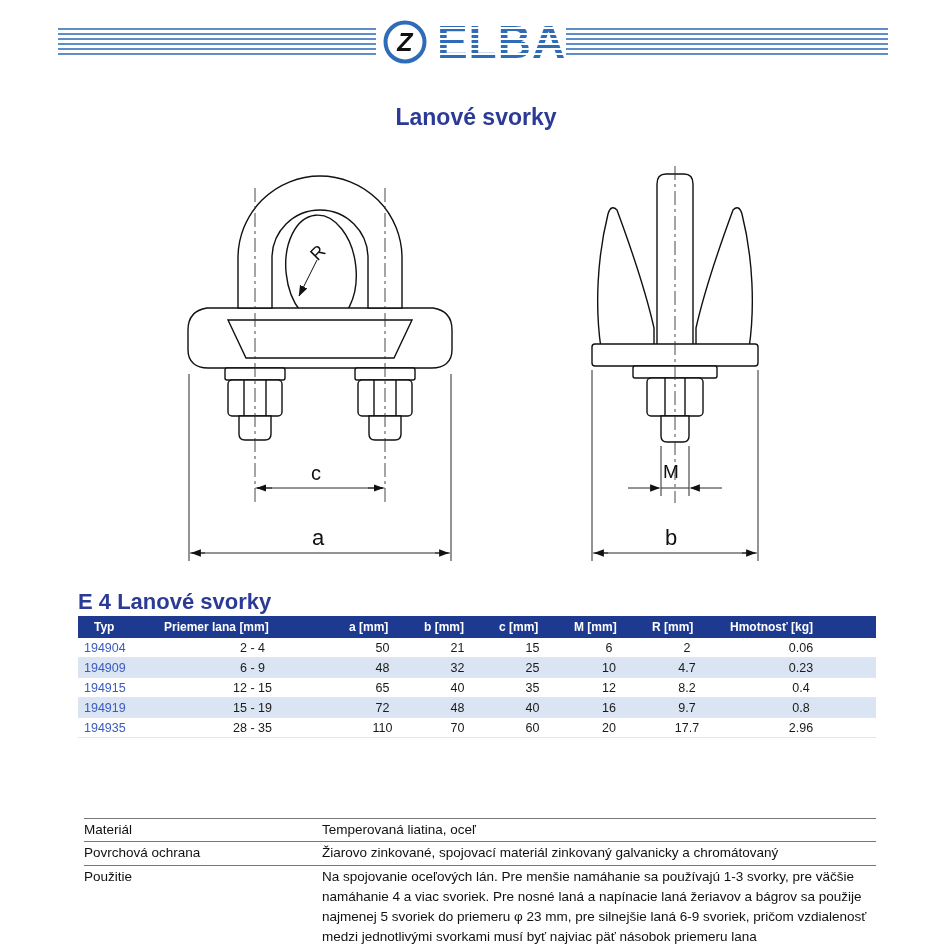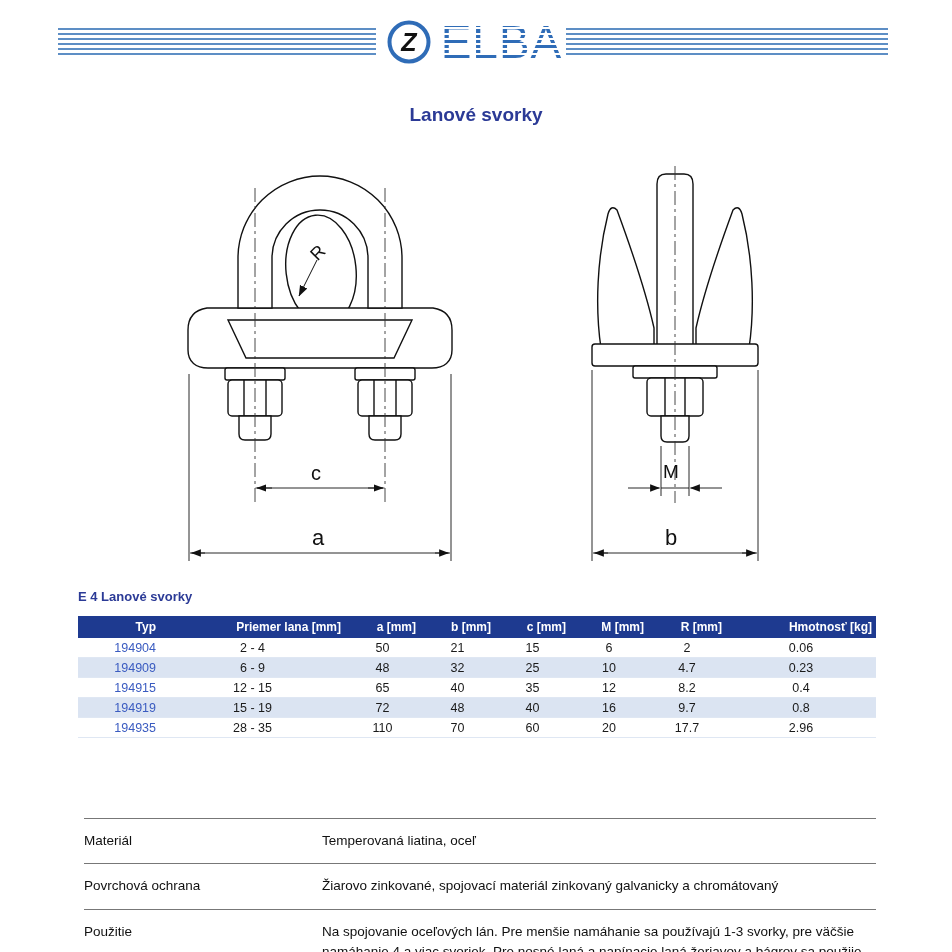--- a/index.html
+++ b/index.html
@@ -7,45 +7,45 @@
   #page{position:relative;width:952px;height:952px;background:#fff;overflow:hidden;
         font-family:"Liberation Sans",sans-serif;color:#111}
 
   
   .stripes{position:absolute;height:30px;
     background:repeating-linear-gradient(180deg,#5d8ec5 0 1.7px,transparent 1.7px 5.1px)}
   #stripes-left{left:58px;top:28px;width:318px}
   #stripes-right{left:566px;top:28px;width:322px}
   #logo{position:absolute;left:376px;top:15px;width:196px;height:54px;
         display:flex;align-items:center;justify-content:center;gap:9px}
-  .elba-word{font-weight:400;font-size:46px;line-height:1;letter-spacing:1px;color:#2f6cb7}
+  .elba-word{font-weight:700;font-size:46px;line-height:1;letter-spacing:1px;color:#2f6cb7}
   @supports ((-webkit-background-clip:text) or (background-clip:text)){
     .elba-word{background:repeating-linear-gradient(180deg,#2f6cb7 0 3.2px,#fff 3.2px 5.2px);
       -webkit-background-clip:text;background-clip:text;color:transparent}
   }
 
   #page-title{position:absolute;top:104px;left:0;width:100%;text-align:center;
-    font-size:19px;font-weight:bold;color:#2b3a96}
+    font-size:23px;font-weight:bold;color:#2b3a96}
 
   #drawing{position:absolute;top:158px;left:0}
   svg text{font-family:"Liberation Sans",sans-serif;fill:#111;stroke:none}
 
-  #section-heading{position:absolute;top:589px;left:78px;font-size:13px;font-weight:bold;color:#2b3a96}
+  #section-heading{position:absolute;top:589px;left:78px;font-size:22px;font-weight:bold;color:#2b3a96}
 
   
   #spec-table{position:absolute;top:616px;left:78px;width:798px;border-collapse:collapse;font-size:12.5px}
-  #spec-table th{background:#1e3a90;color:#fff;font-weight:bold;font-size:12px;padding:4px;text-align:right}
-  #spec-table th.typ-h{text-align:right;padding-left:16px}
+  #spec-table th{background:#1e3a90;color:#fff;font-weight:bold;font-size:12px;padding:4px;text-align:left}
+  #spec-table th.typ-h{text-align:left;padding-left:16px}
   #spec-table td{padding:2.5px 4px;text-align:center;border-bottom:1px solid #dfe7f3;color:#1a1a1a}
   #spec-table tbody tr:nth-child(even){background:#dbe4f2}
-  #spec-table td.typ-cell{text-align:right;padding-left:6px;color:#3a5bc0}
+  #spec-table td.typ-cell{text-align:left;padding-left:6px;color:#3a5bc0}
 
   
   #details{position:absolute;top:818px;left:84px;width:792px;border-collapse:collapse;font-size:13.5px}
-  #details td{border-top:1px solid #777;padding:12px 0;vertical-align:top;line-height:1.5}
+  #details td{border-top:1px solid #777;padding:1px 0;vertical-align:top;line-height:1.5}
   #details td.dlabel{width:238px}
 </style>
 </head>
 <body>
 
 <div id="page">
 
   <div class="stripes" id="stripes-left"></div>
   <div class="stripes" id="stripes-right"></div>
   <div id="logo">

